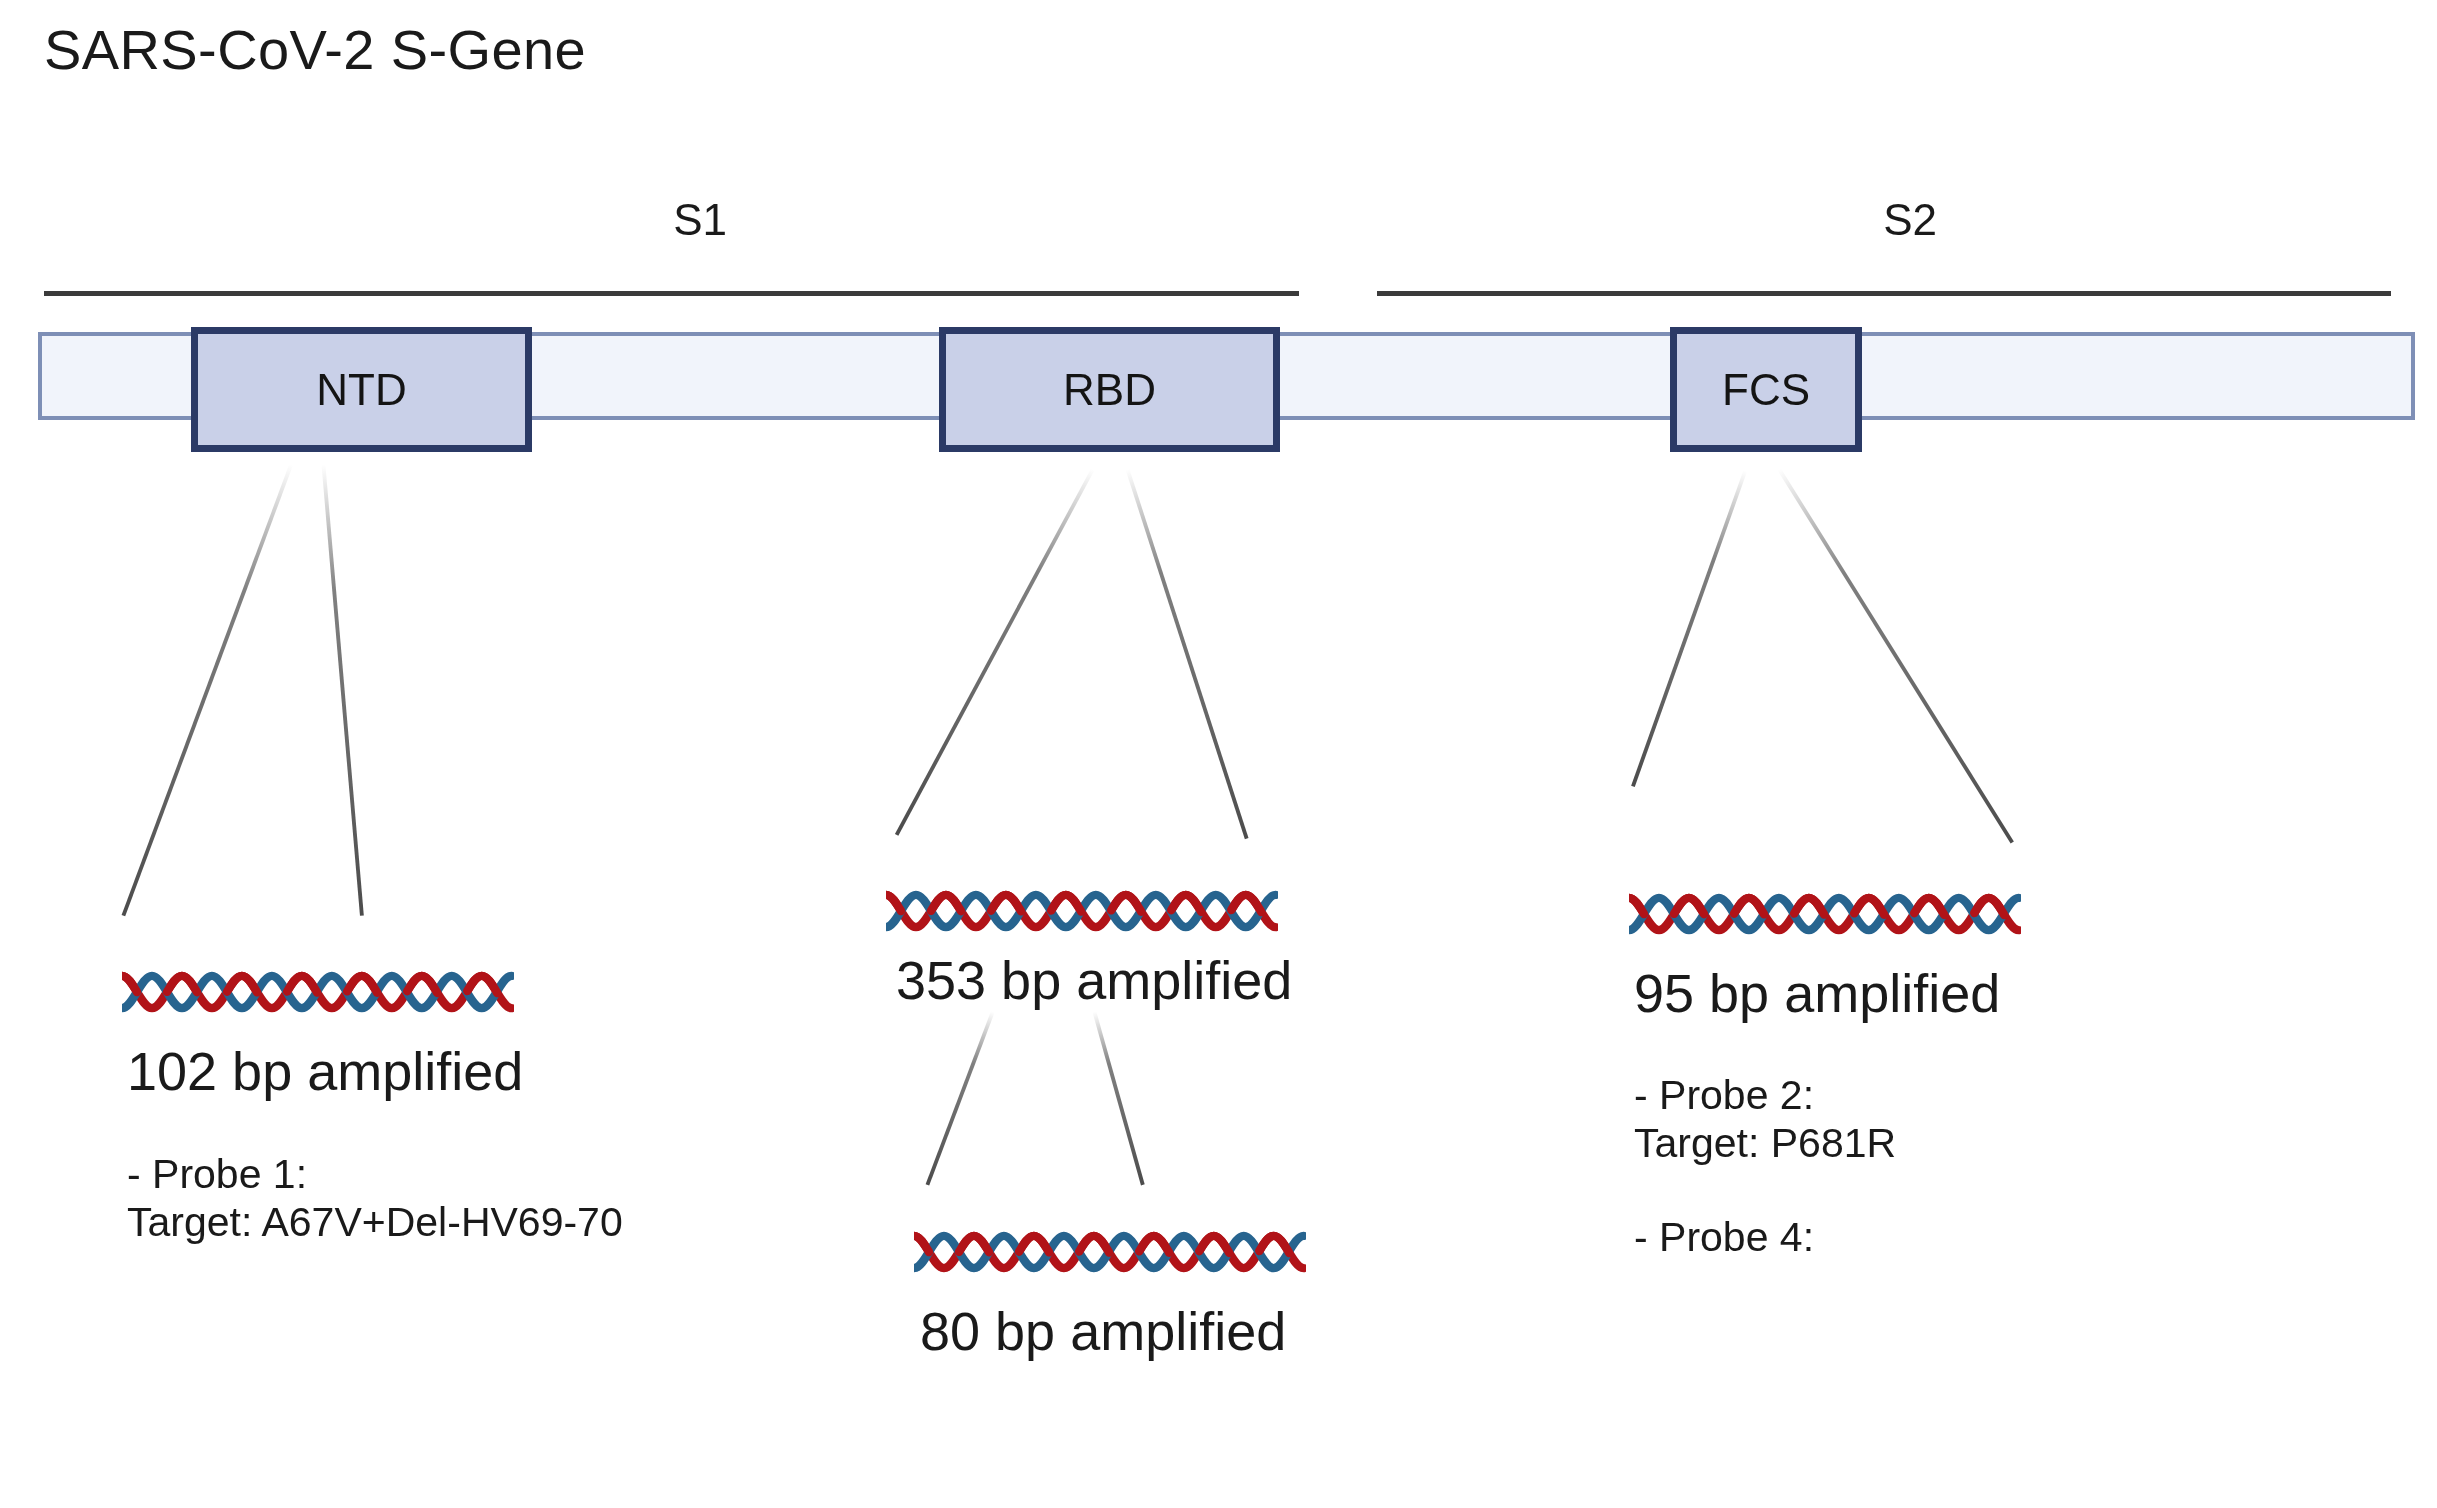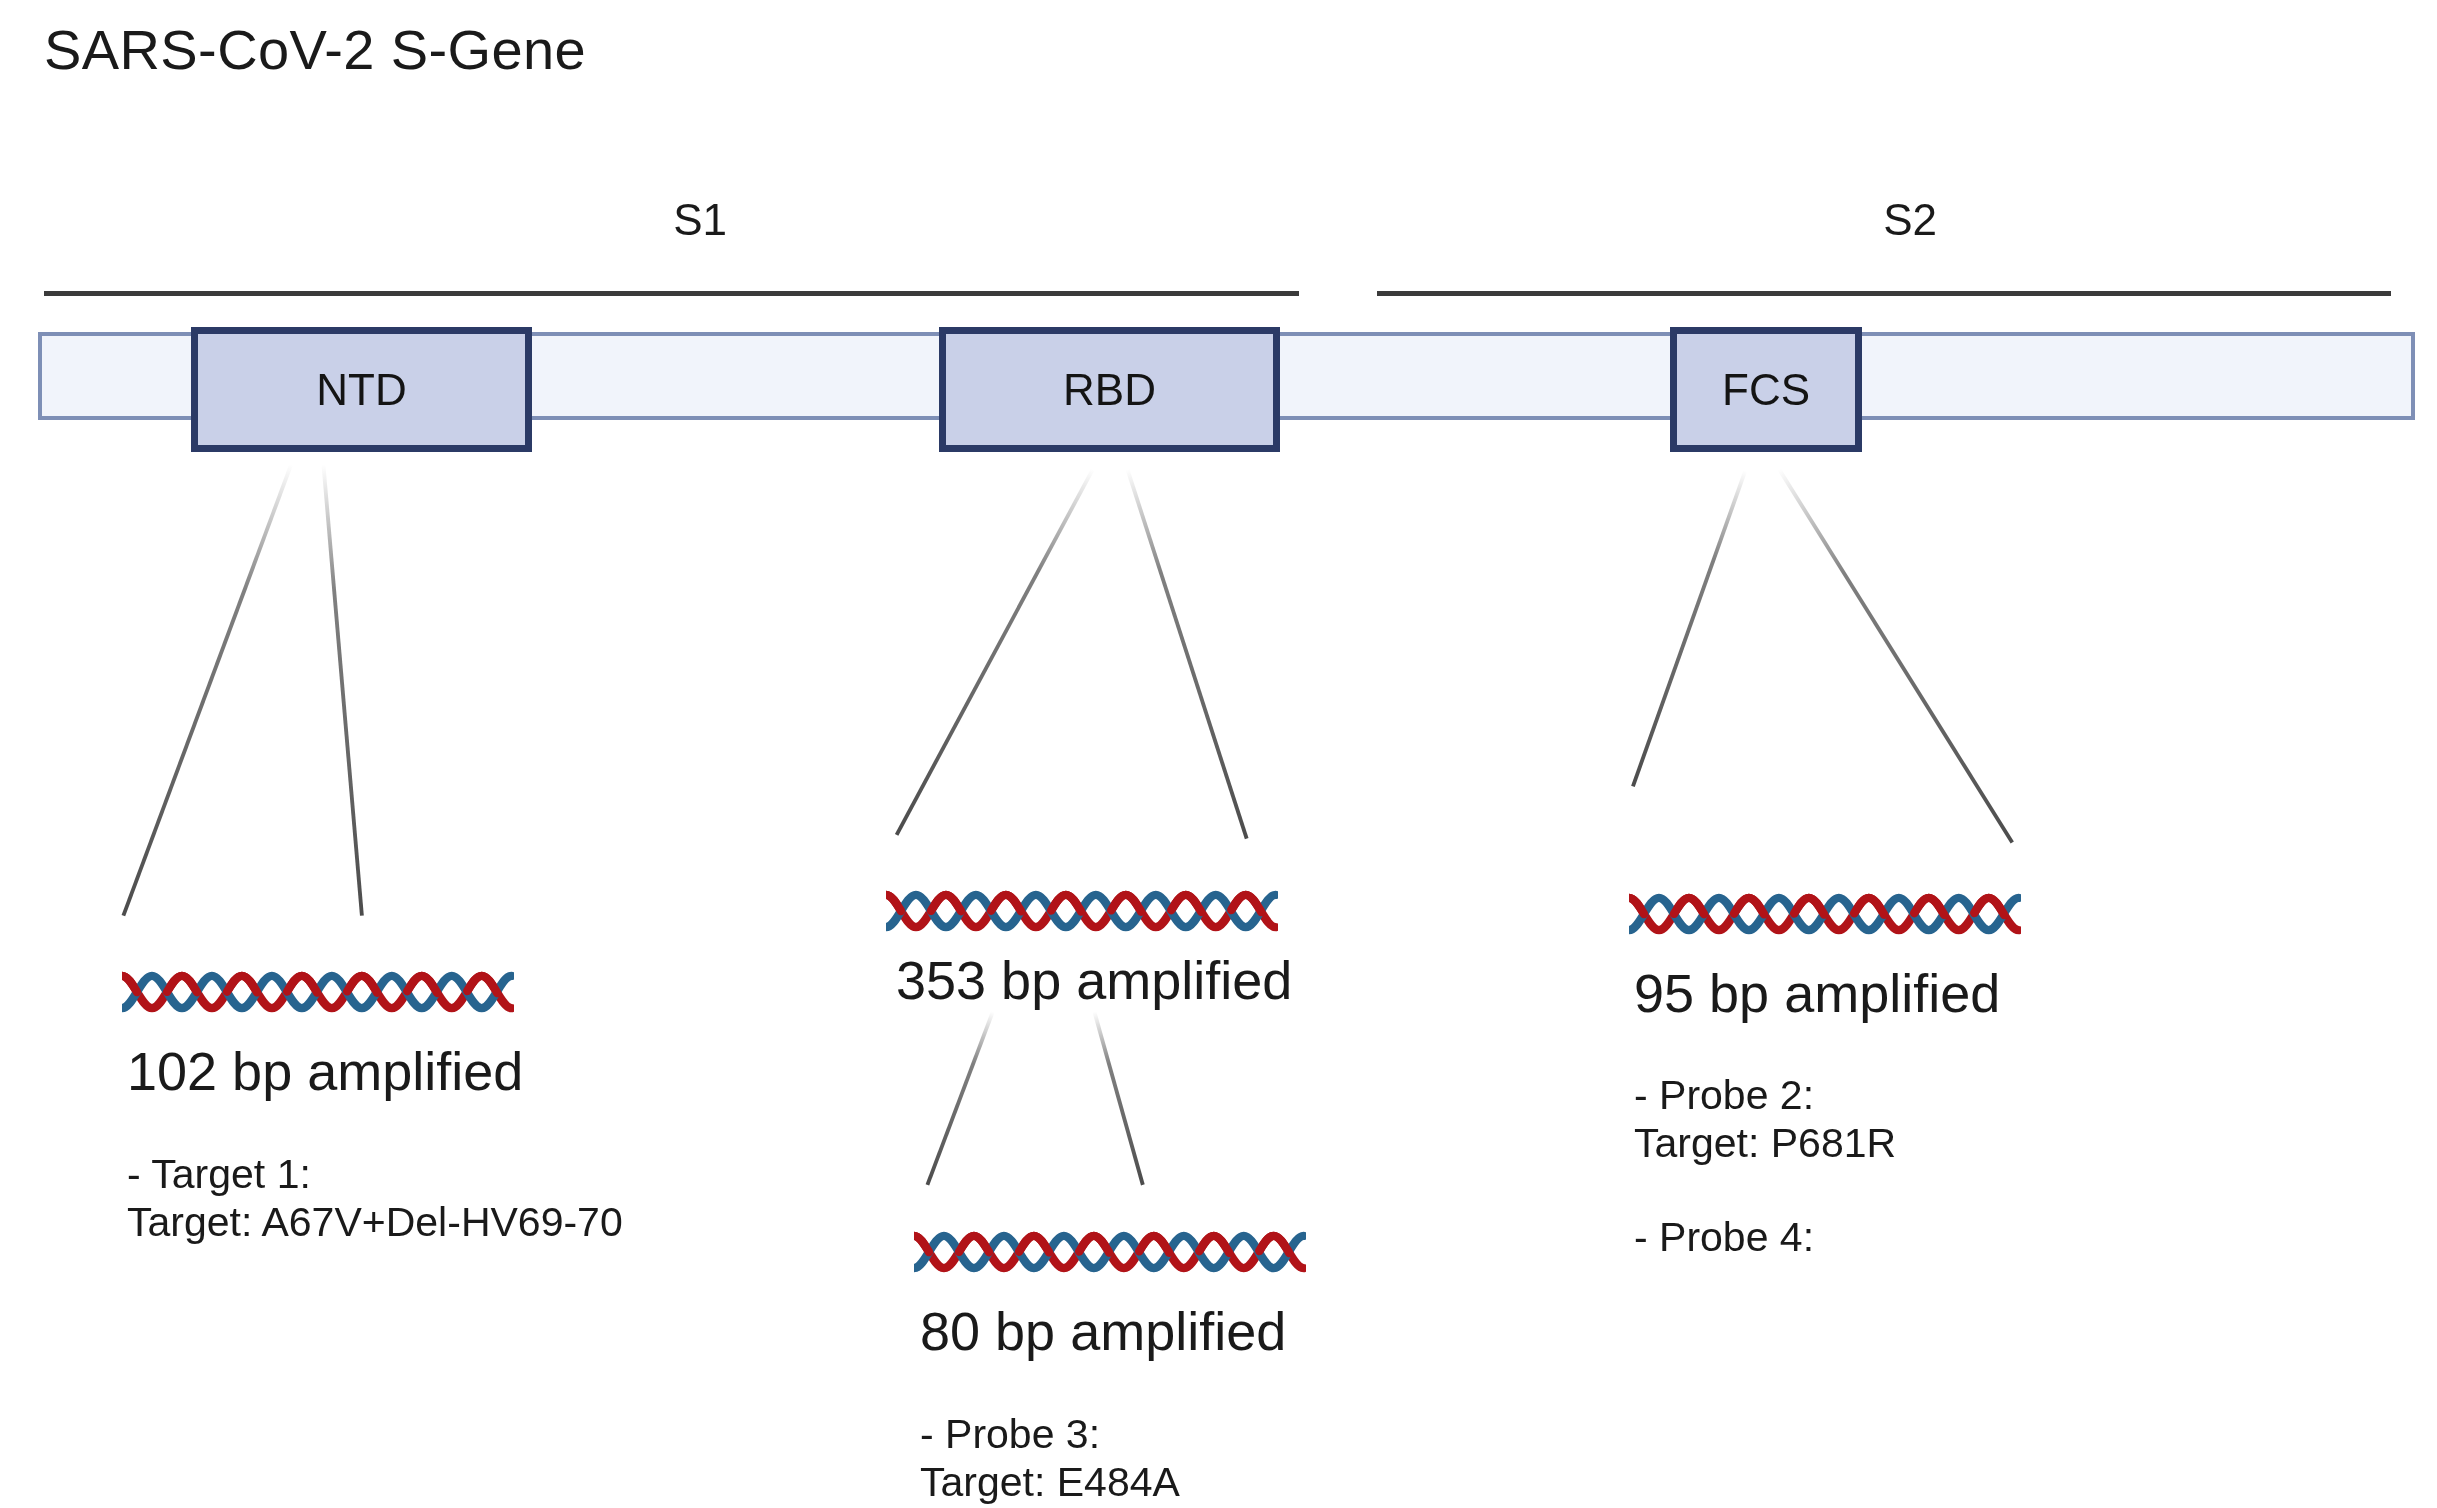--- a/index.html
+++ b/index.html
@@ -163,28 +163,24 @@
       <path d="M0 48 C14.2 48 24.8 6 39 6 C53.2 6 63.8 48 78 48 C92.2 48 102.8 6 117 6 C131.2 6 141.8 48 156 48 C170.2 48 180.8 6 195 6 C209.2 6 219.8 48 234 48 C248.2 48 258.8 6 273 6 C287.2 6 297.8 48 312 48 C326.2 48 336.8 6 351 6 C365.2 6 375.8 48 390 48 C404.2 48 414.8 6 429 6 C443.2 6 453.8 48 468 48 C482.2 48 492.8 6 507 6" fill="none" stroke="var(--strandBlue)" stroke-width="11" stroke-linecap="round" pathLength="507"></path>
       <path d="M0 6 C14.2 6 24.8 48 39 48 C53.2 48 63.8 6 78 6 C92.2 6 102.8 48 117 48 C131.2 48 141.8 6 156 6 C170.2 6 180.8 48 195 48 C209.2 48 219.8 6 234 6 C248.2 6 258.8 48 273 48 C287.2 48 297.8 6 312 6 C326.2 6 336.8 48 351 48 C365.2 48 375.8 6 390 6 C404.2 6 414.8 48 429 48 C443.2 48 453.8 6 468 6 C482.2 6 492.8 48 507 48" fill="none" stroke="var(--strandRed)" stroke-width="11" stroke-linecap="round" pathLength="507" stroke-dasharray="39 39" stroke-dashoffset="-58.5"></path>
     </svg>
 
   <div class="bp-label bp1">102 bp amplified</div>
   <div class="bp-label bp2">353 bp amplified</div>
   <div class="bp-label bp3">80 bp amplified</div>
   <div class="bp-label bp4">95 bp amplified</div>
 
   <div class="probe-block pb1">
-    <div class="probe-name">- Target 1:</div>
+    <div class="probe-name">- Probe 1:</div>
     <div class="probe-target">Target: A67V+Del-HV69-70</div>
   </div>
 
-  <div class="probe-block pb3">
-    <div class="probe-name">- Probe 3:</div>
-    <div class="probe-target">Target: E484A</div>
-  </div>
 
   <div class="probe-block pb2">
     <div class="probe-name">- Probe 2:</div>
     <div class="probe-target">Target: P681R</div>
   </div>
 
   <div class="probe-block pb4">
     <div class="probe-name">- Probe 4:</div>
   </div>
 

